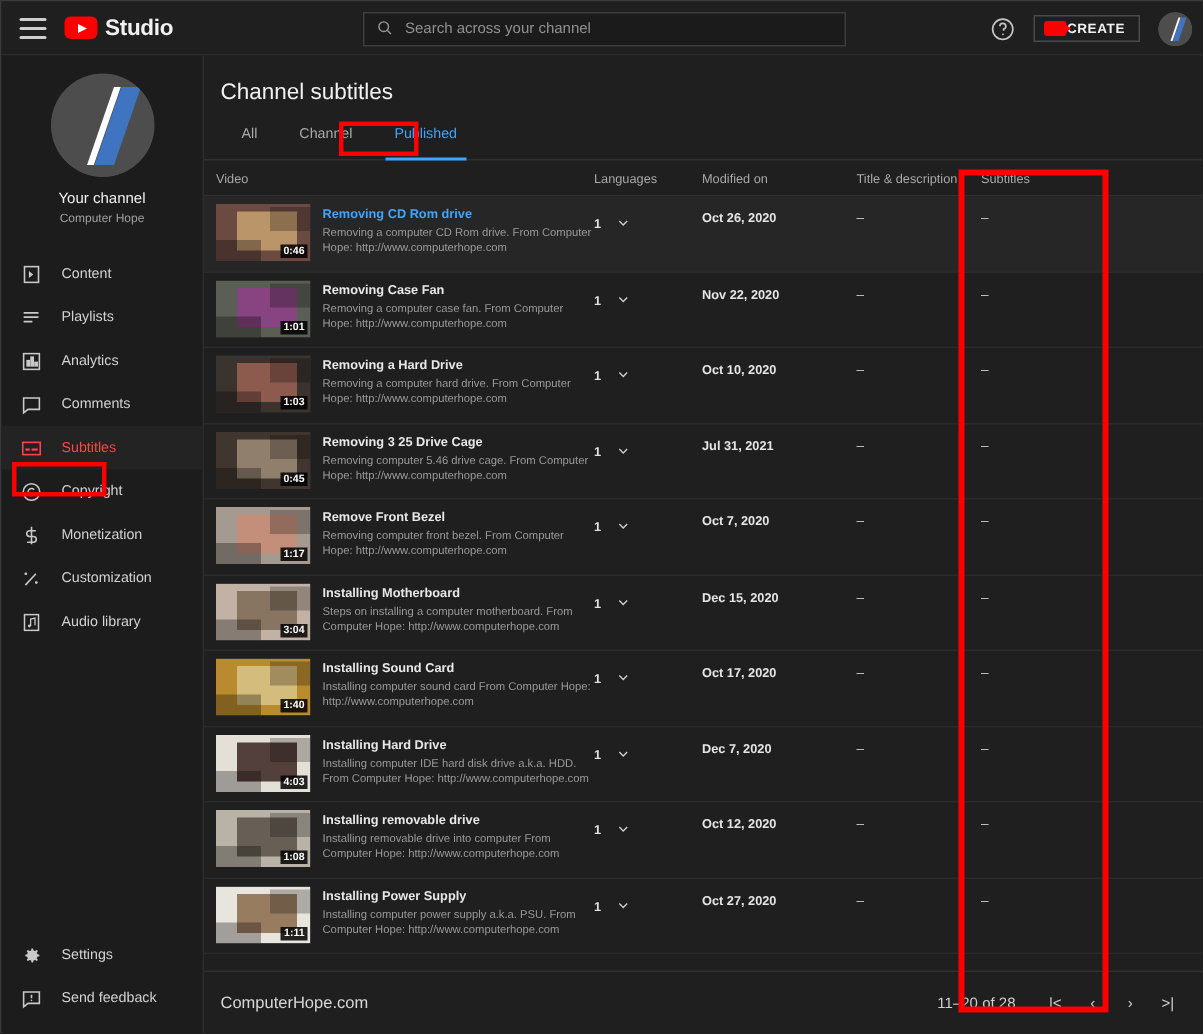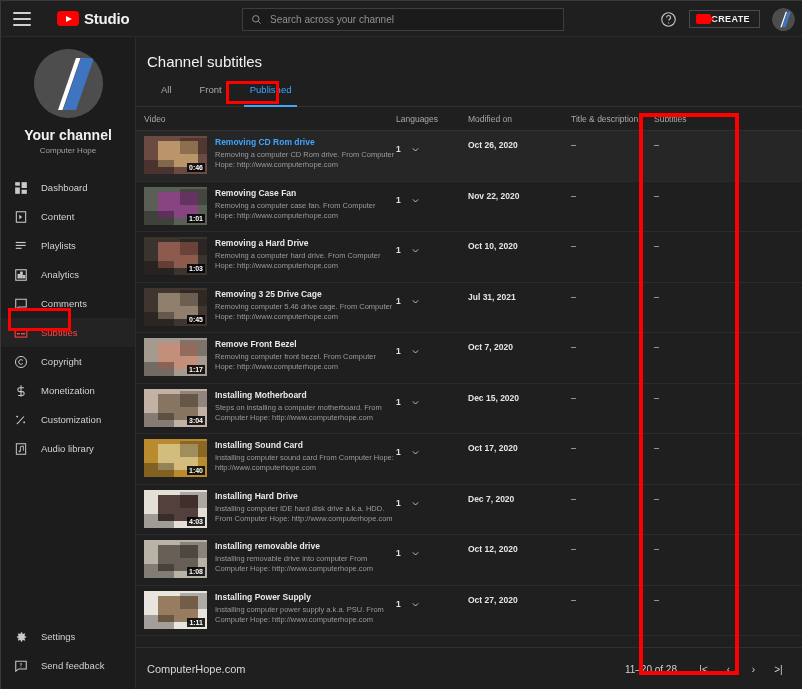--- a/index.html
+++ b/index.html
@@ -26,21 +26,21 @@
   }
   .hamburger {
     width: 18px; height: 14px;
     margin-left: 12px;
     display: flex; flex-direction: column; justify-content: space-between;
     cursor: pointer;
   }
   .hamburger i { display: block; height: 2px; background: #cfcfcf; border-radius: 1px; }
   .brand {
     display: flex; align-items: center; gap: 5px;
-    margin-left: 26px; cursor: pointer;
+    margin-left: 12px; cursor: pointer;
   }
   .yt-logo {
     width: 22px; height: 15px; background: #ff0000;
     border-radius: 4px;
     display: flex; align-items: center; justify-content: center;
   }
   .yt-logo::after {
     content: ""; width: 0; height: 0;
     border-left: 6px solid #fff;
     border-top: 3.5px solid transparent;
@@ -99,21 +99,21 @@
     border-right: 1px solid #2c2c2c;
   }
   .channel-block {
     padding: 12px 0 10px; text-align: center;
   }
   .avatar-big {
     width: 69px; height: 69px; border-radius: 50%;
     margin: 0 auto 9px; overflow: hidden;
     background: #4a4a4a;
   }
-  .channel-name { color: #f1f1f1; font-size: 14px; font-weight: 700; margin-bottom: 3px; }
+  .channel-name { color: #f1f1f1; font-size: 10px; font-weight: 400; margin-bottom: 3px; }
   .channel-sub { color: #a0a0a0; font-size: 8px; }
 
   .nav { margin-top: 8px; }
   .nav-item {
     display: flex; align-items: center; gap: 13px;
     height: 29px; padding-left: 12px;
     cursor: pointer; position: relative;
   }
   .nav-item .nav-label { color: #d2d2d2; font-size: 9.5px; }
   .nav-icon { width: 15px; height: 15px; flex: 0 0 15px; display: flex; align-items: center; justify-content: center; }
@@ -295,31 +295,20 @@
           <path d="M47 9 L60 9 L42 61 L29 61 Z" fill="#3f74c0"></path>
           <path d="M42 9 L46.5 9 L28.5 61 L24 61 Z" fill="#ffffff"></path>
         </svg>
       </div>
       <div class="channel-name">Your channel</div>
       <div class="channel-sub">Computer Hope</div>
     </div>
 
     <div class="nav">
 
-      <div class="nav-item">
-        <span class="nav-icon">
-          <svg width="14" height="14" viewBox="0 0 24 24" fill="#c9c9c9">
-            <rect x="2" y="2" width="8" height="6"></rect>
-              <rect x="13" y="2" width="9" height="10"></rect>
-            <rect x="2" y="11" width="8" height="11"></rect>
-              <rect x="13" y="15" width="9" height="7"></rect>
-          </svg>
-        </span>
-        <span class="nav-label">Dashboard</span>
-      </div>
 
       <div class="nav-item">
         <span class="nav-icon">
           <svg width="14" height="14" viewBox="0 0 24 24" fill="none" stroke="#c9c9c9" stroke-width="1.8">
             <rect x="4" y="3" width="16" height="18"></rect>
               <path d="M9 8 l5 4 -5 4z" fill="#c9c9c9" stroke="none"></path>
           </svg>
         </span>
         <span class="nav-label">Content</span>
       </div>
@@ -434,21 +423,21 @@
     </div>
 
     <div class="anno-sidebar"></div>
   </div>
 
   <div class="main">
     <div class="page-title">Channel subtitles</div>
 
     <div class="tabs">
       <div class="tab">All</div>
-      <div class="tab">Front</div>
+      <div class="tab">Channel</div>
       <div class="tab active">Published</div>
     </div>
 
     <div class="thead">
       <div class="col-video">Video</div>
       <div class="col-lang">Languages</div>
       <div class="col-mod">Modified on</div>
       <div class="col-title">Title &amp; description</div>
       <div class="col-subs">Subtitles</div>
     </div>

